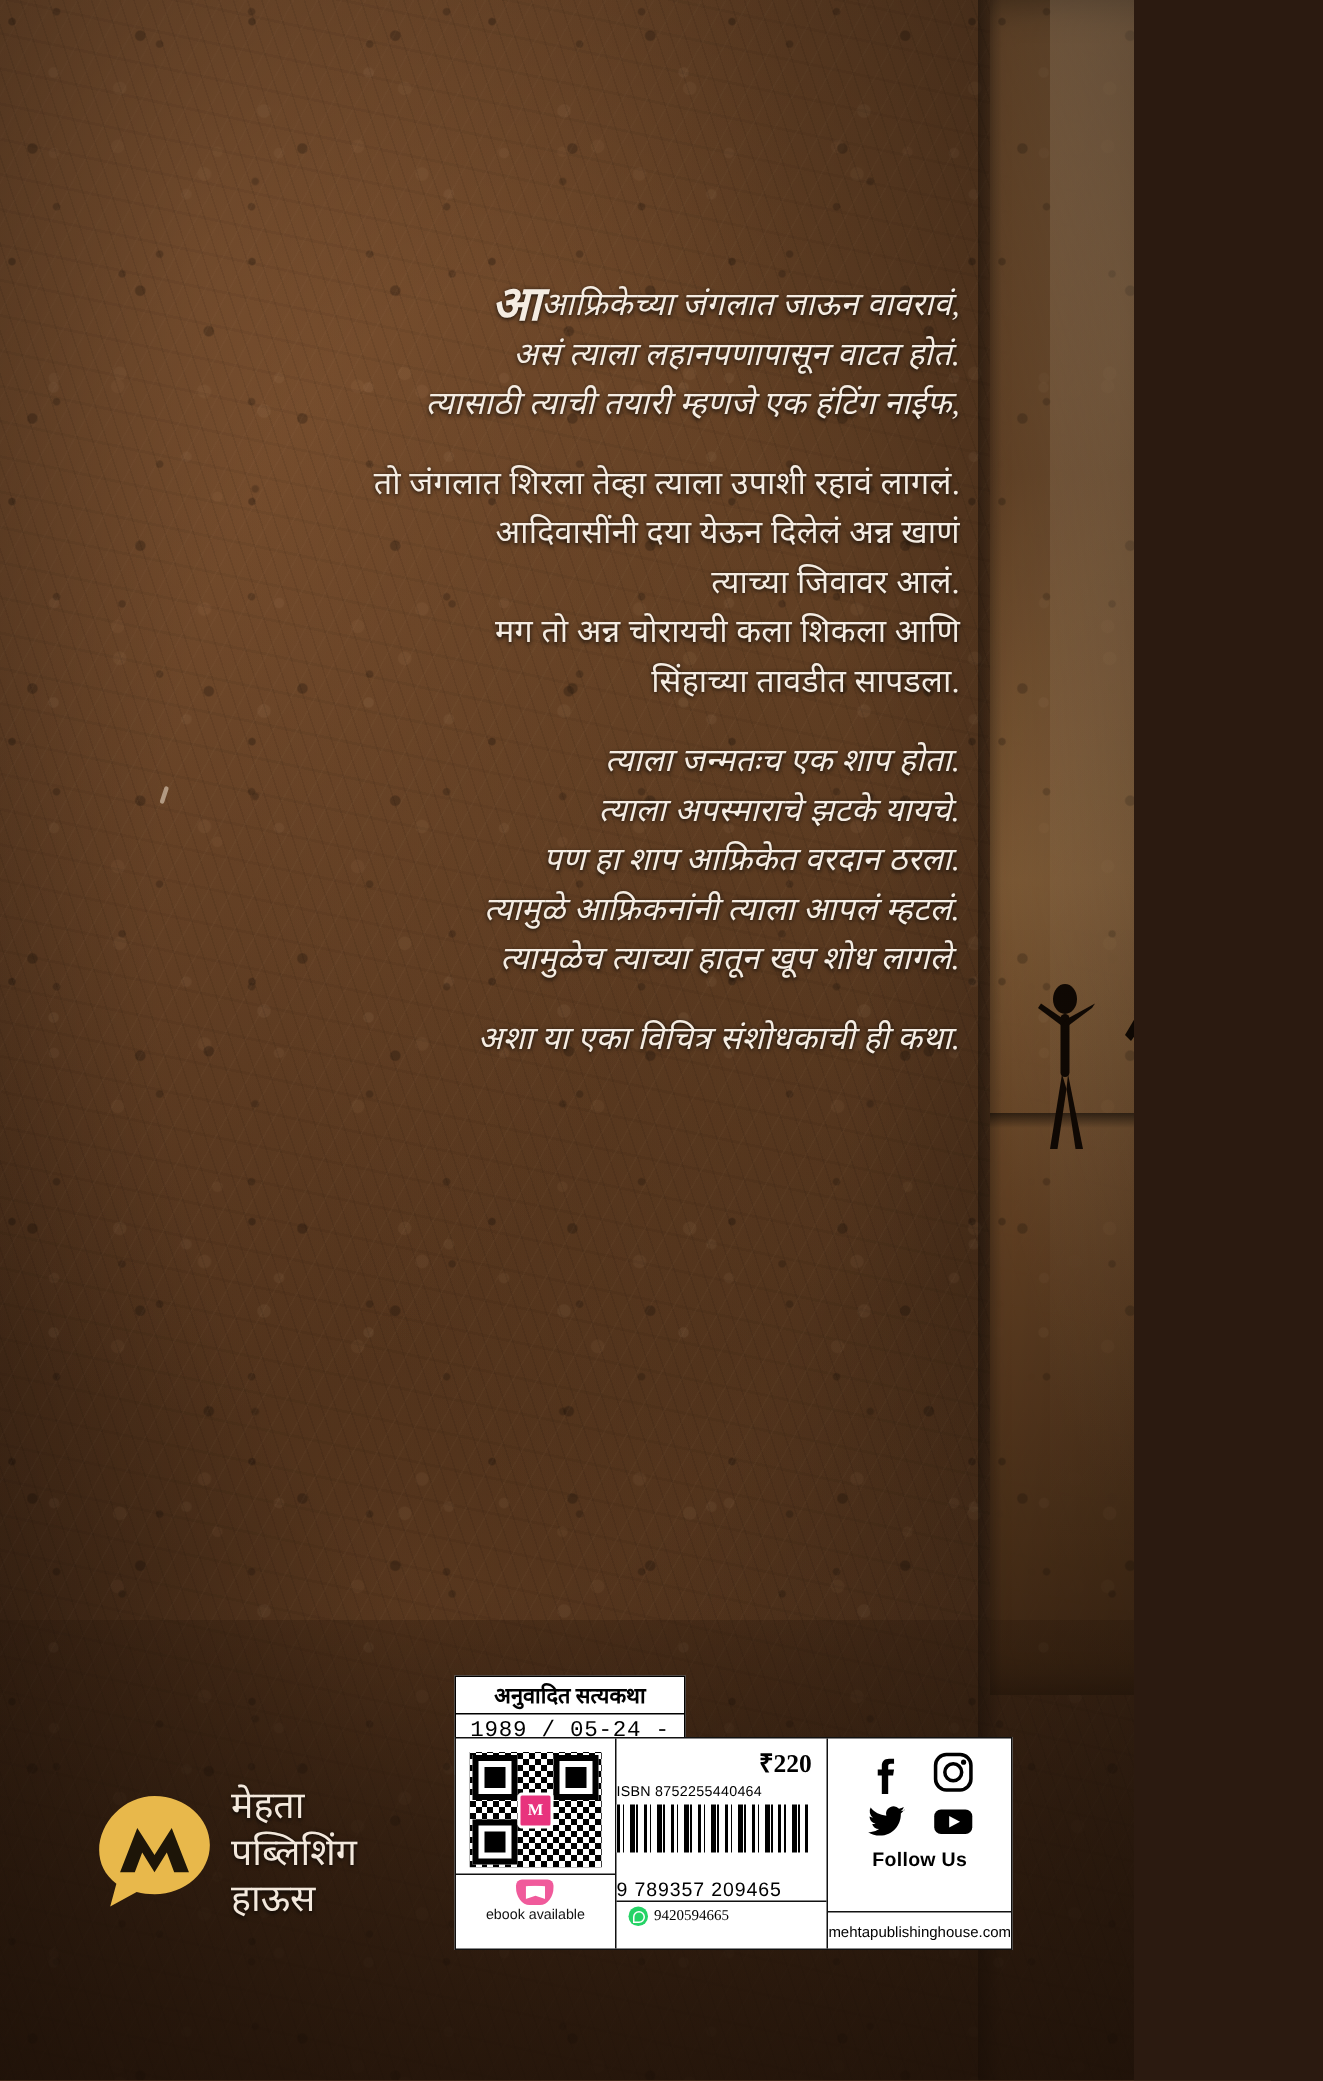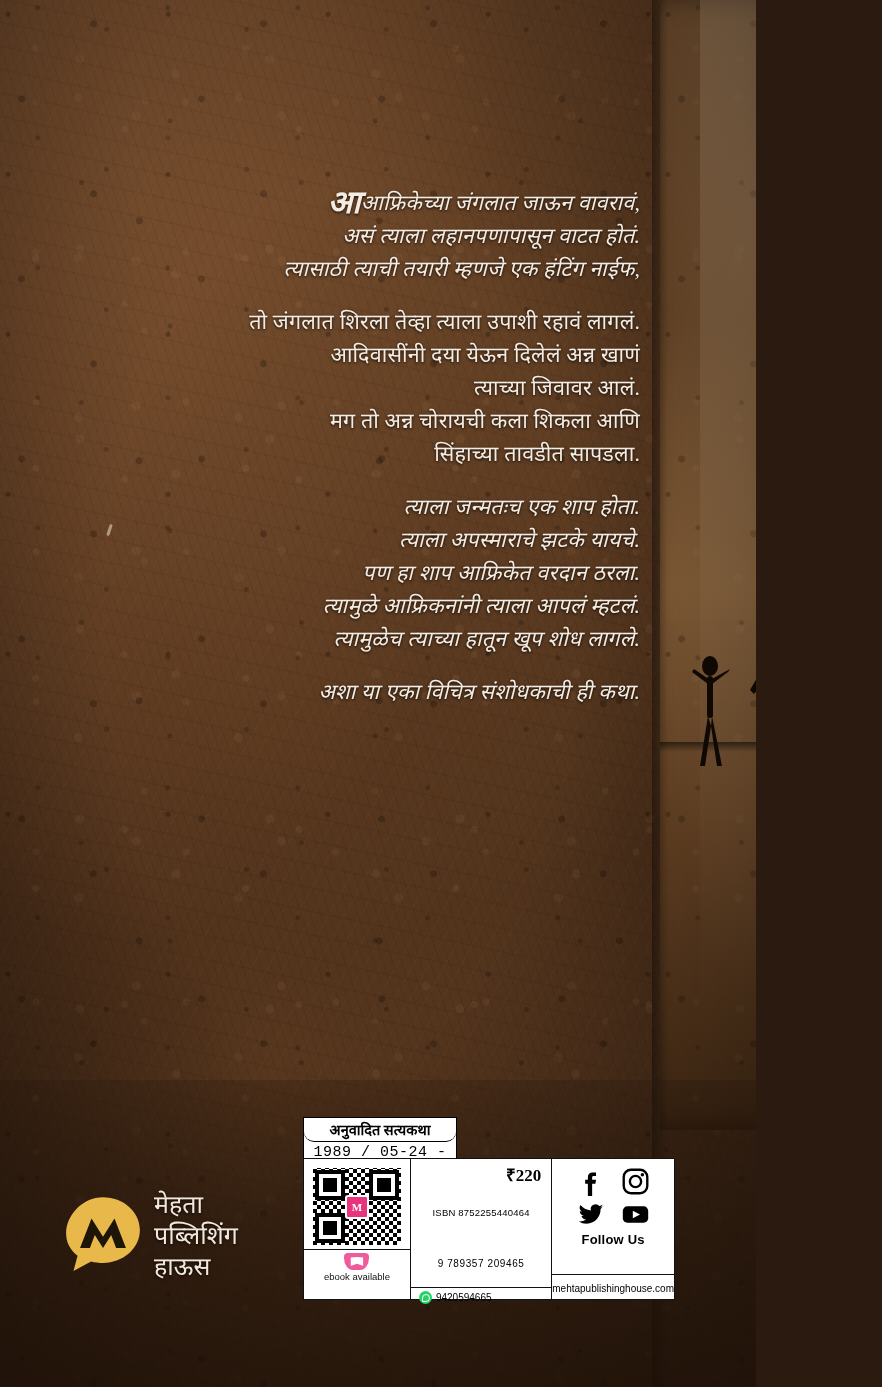--- a/index.html
+++ b/index.html
@@ -184,21 +184,20 @@
     border: 1px solid #000;
     text-align: center;
     font-family: "Liberation Serif", serif;
     color: #000;
   }
   .category-chip .cat-name {
     font-size: 14.5px;
     padding: 1px 0 2px;
     border-bottom: 1px solid #000;
     font-weight: bold;
-    border-radius: 10px;
   }
   .category-chip .cat-code {
     font-size: 15px;
     padding: 2px 0 3px;
     letter-spacing: .5px;
     font-family: Liberation Mono, monospace;
   }
 
   
   .info-card {
@@ -288,23 +287,22 @@
     clip-path: polygon(0 100%, 50% 75%, 100% 100%, 100% 6%, 50% 0, 0 6%);
   }
   .ebook-label { font-size: 9.5px; color: #111; font-family: "Liberation Sans", sans-serif; }
 
   .col-mid {
     width: 148px;
     border-right: 1px solid #111;
     box-sizing: border-box;
     display: flex;
     flex-direction: column;
-    align-items: center;
+    align-items: flex-start;
     padding-top: 4px;
-    gap: 18px;
   }
   .price {
     font-size: 17px;
     font-weight: bold;
     color: #000;
     align-self: flex-end;
     margin-right: 10px;
     font-family: "Liberation Serif", serif;
   }
   .isbn-text {
@@ -316,35 +314,36 @@
   }
   .barcode {
     width: 128px;
     height: 44px;
     background:
       repeating-linear-gradient(90deg,
         #000 0 2px, #fff 2px 4px, #000 4px 5px, #fff 5px 9px,
         #000 9px 12px, #fff 12px 13px, #000 13px 14px, #fff 14px 18px);
   }
   .barcode-num {
-    font-size: 10px;
+    font-size: 13px;
     letter-spacing: .6px;
     color: #000;
-    margin-top: 1px;
+    margin-top: 17px;
     font-family: "Liberation Sans", sans-serif;
   }
   .whats-row {
     margin-top: auto;
     width: 100%;
     border-top: 1px solid #111;
     display: flex;
     align-items: center;
     gap: 4px;
-    padding: 3px 0 2px 8px;
-    box-sizing: border-box;
+    padding: 3px 0 15px 8px;
+    box-sizing: border-box;
+    font-family: Liberation Serif, serif;
   }
   .wa-icon {
     width: 13px; height: 13px;
     border-radius: 50%;
     background: #25d366;
     position: relative;
     flex: none;
   }
   .wa-icon::after {
     content: "";

